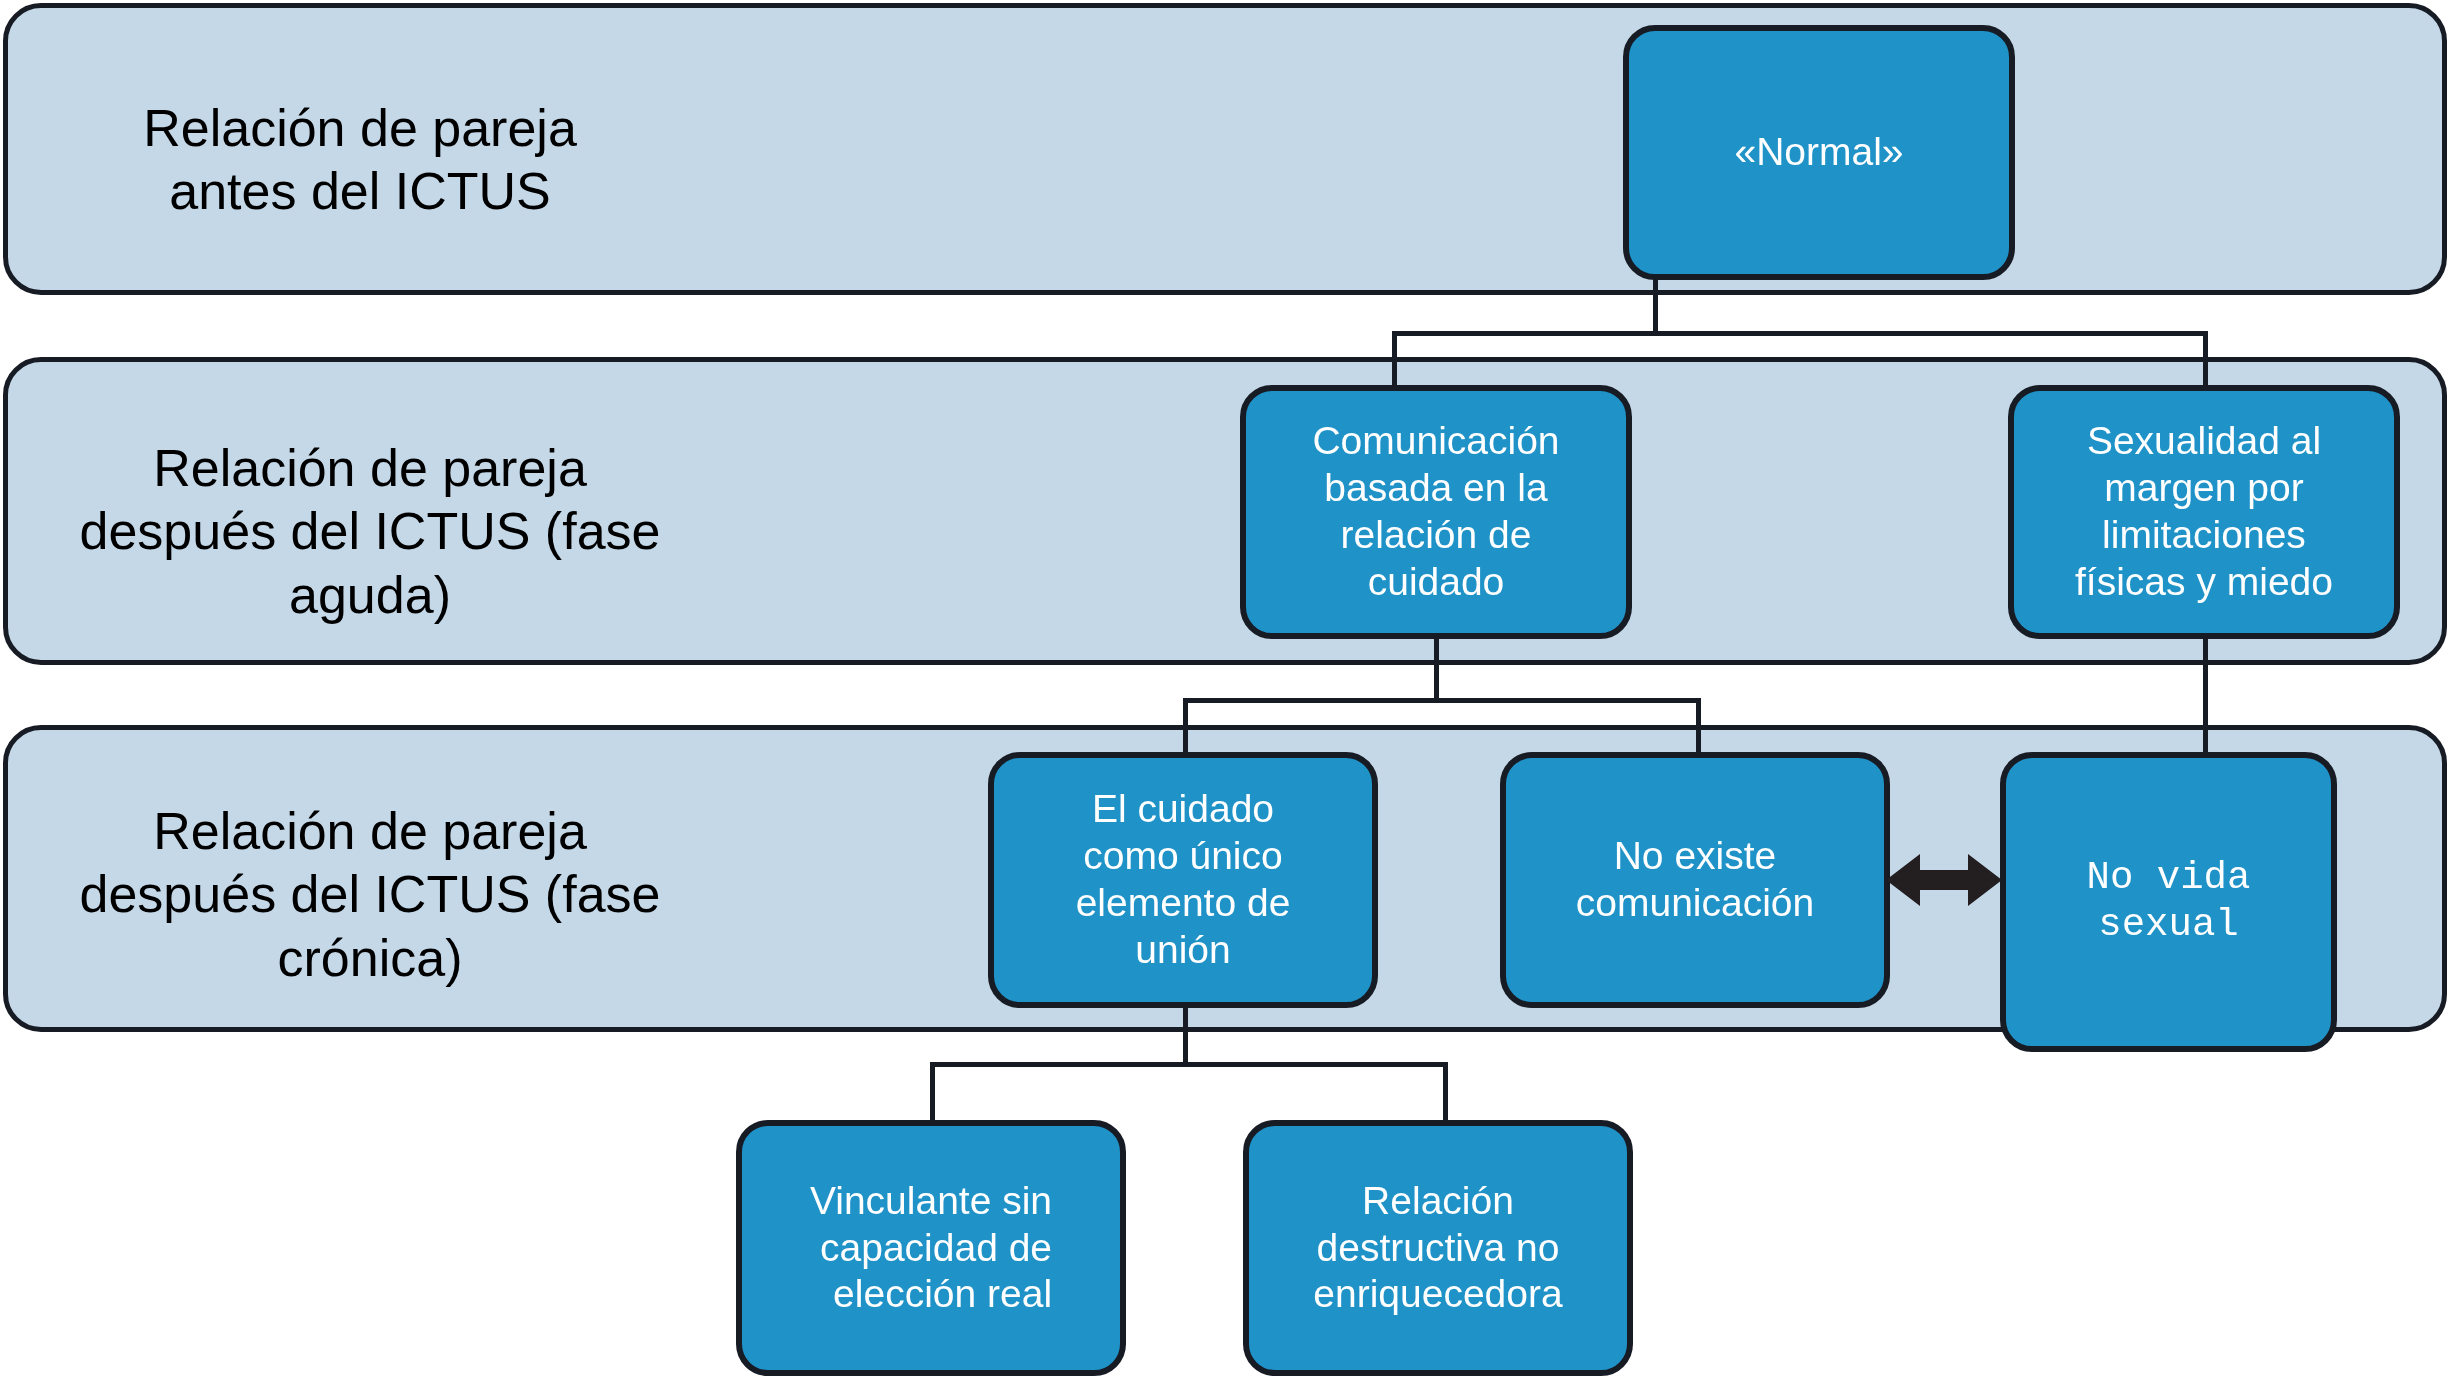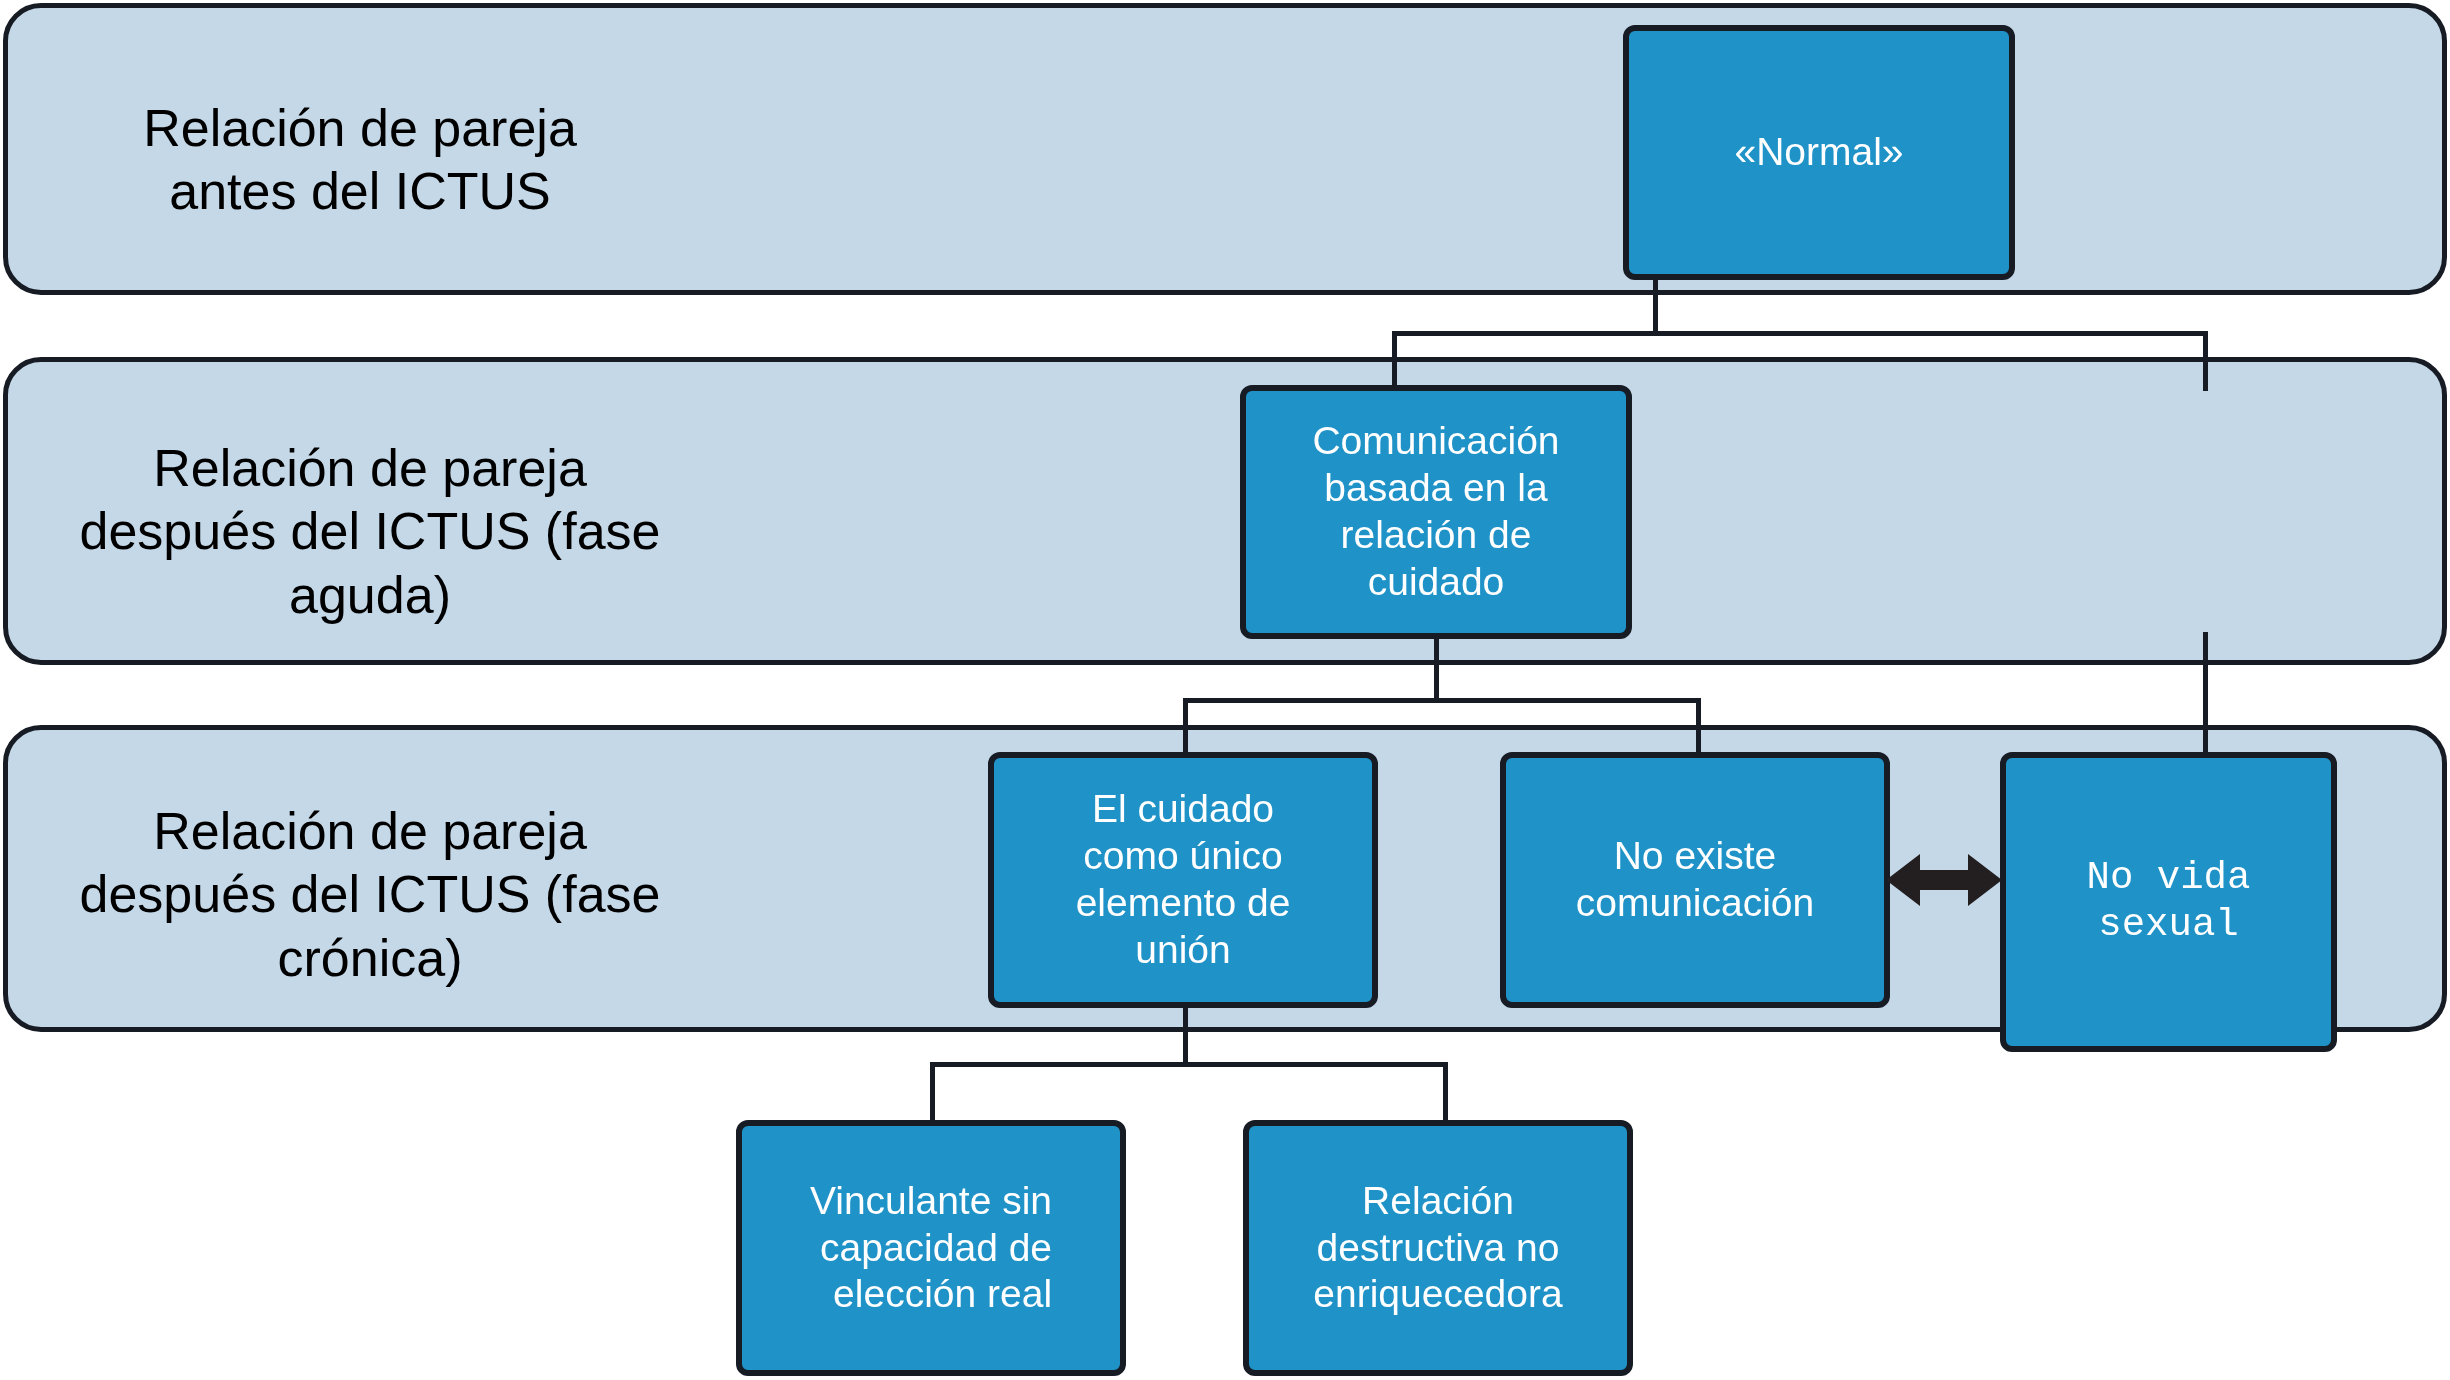--- a/index.html
+++ b/index.html
@@ -30,21 +30,21 @@
     line-height: 1.22;
     text-align: center;
     white-space: pre-line;
     font-weight: 400;
   }
   
   .node {
     position: absolute;
     background: #1f92c8;
     border: 6px solid #171b24;
-    border-radius: 12px;
+    border-radius: 32px;
     box-sizing: border-box;
     display: flex;
     align-items: center;
     justify-content: center;
     color: #ffffff;
     font-size: 39px;
     line-height: 1.20;
     text-align: center;
     white-space: pre-line;
     z-index: 5;
@@ -98,20 +98,24 @@
   <div class="conn v" style="left:930px; top:1062px; height:62px;"></div>
   <div class="conn v" style="left:1443px; top:1062px; height:62px;"></div>
 
   <div class="node" style="left:1623px; top:25px; width:392px; height:255px;">«Normal»</div>
 
   <div class="node" style="left:1240px; top:385px; width:392px; height:254px;">Comunicación
 basada en la
 relación de
 cuidado</div>
 
+  <div class="node" style="left:2008px; top:385px; width:392px; height:254px;">Sexualidad al
+margen por
+limitaciones
+físicas y miedo</div>
 
   <div class="node" style="left:1500px; top:752px; width:390px; height:256px;">No existe
 comunicación</div>
 
   <div class="node" style="left:988px; top:752px; width:390px; height:256px;">El cuidado
 como único
 elemento de
 unión</div>
 
   <div class="node" style="left:2000px; top:752px; width:337px; height:300px;font-family:Liberation Mono, monospace;">No vida sexual</div>

